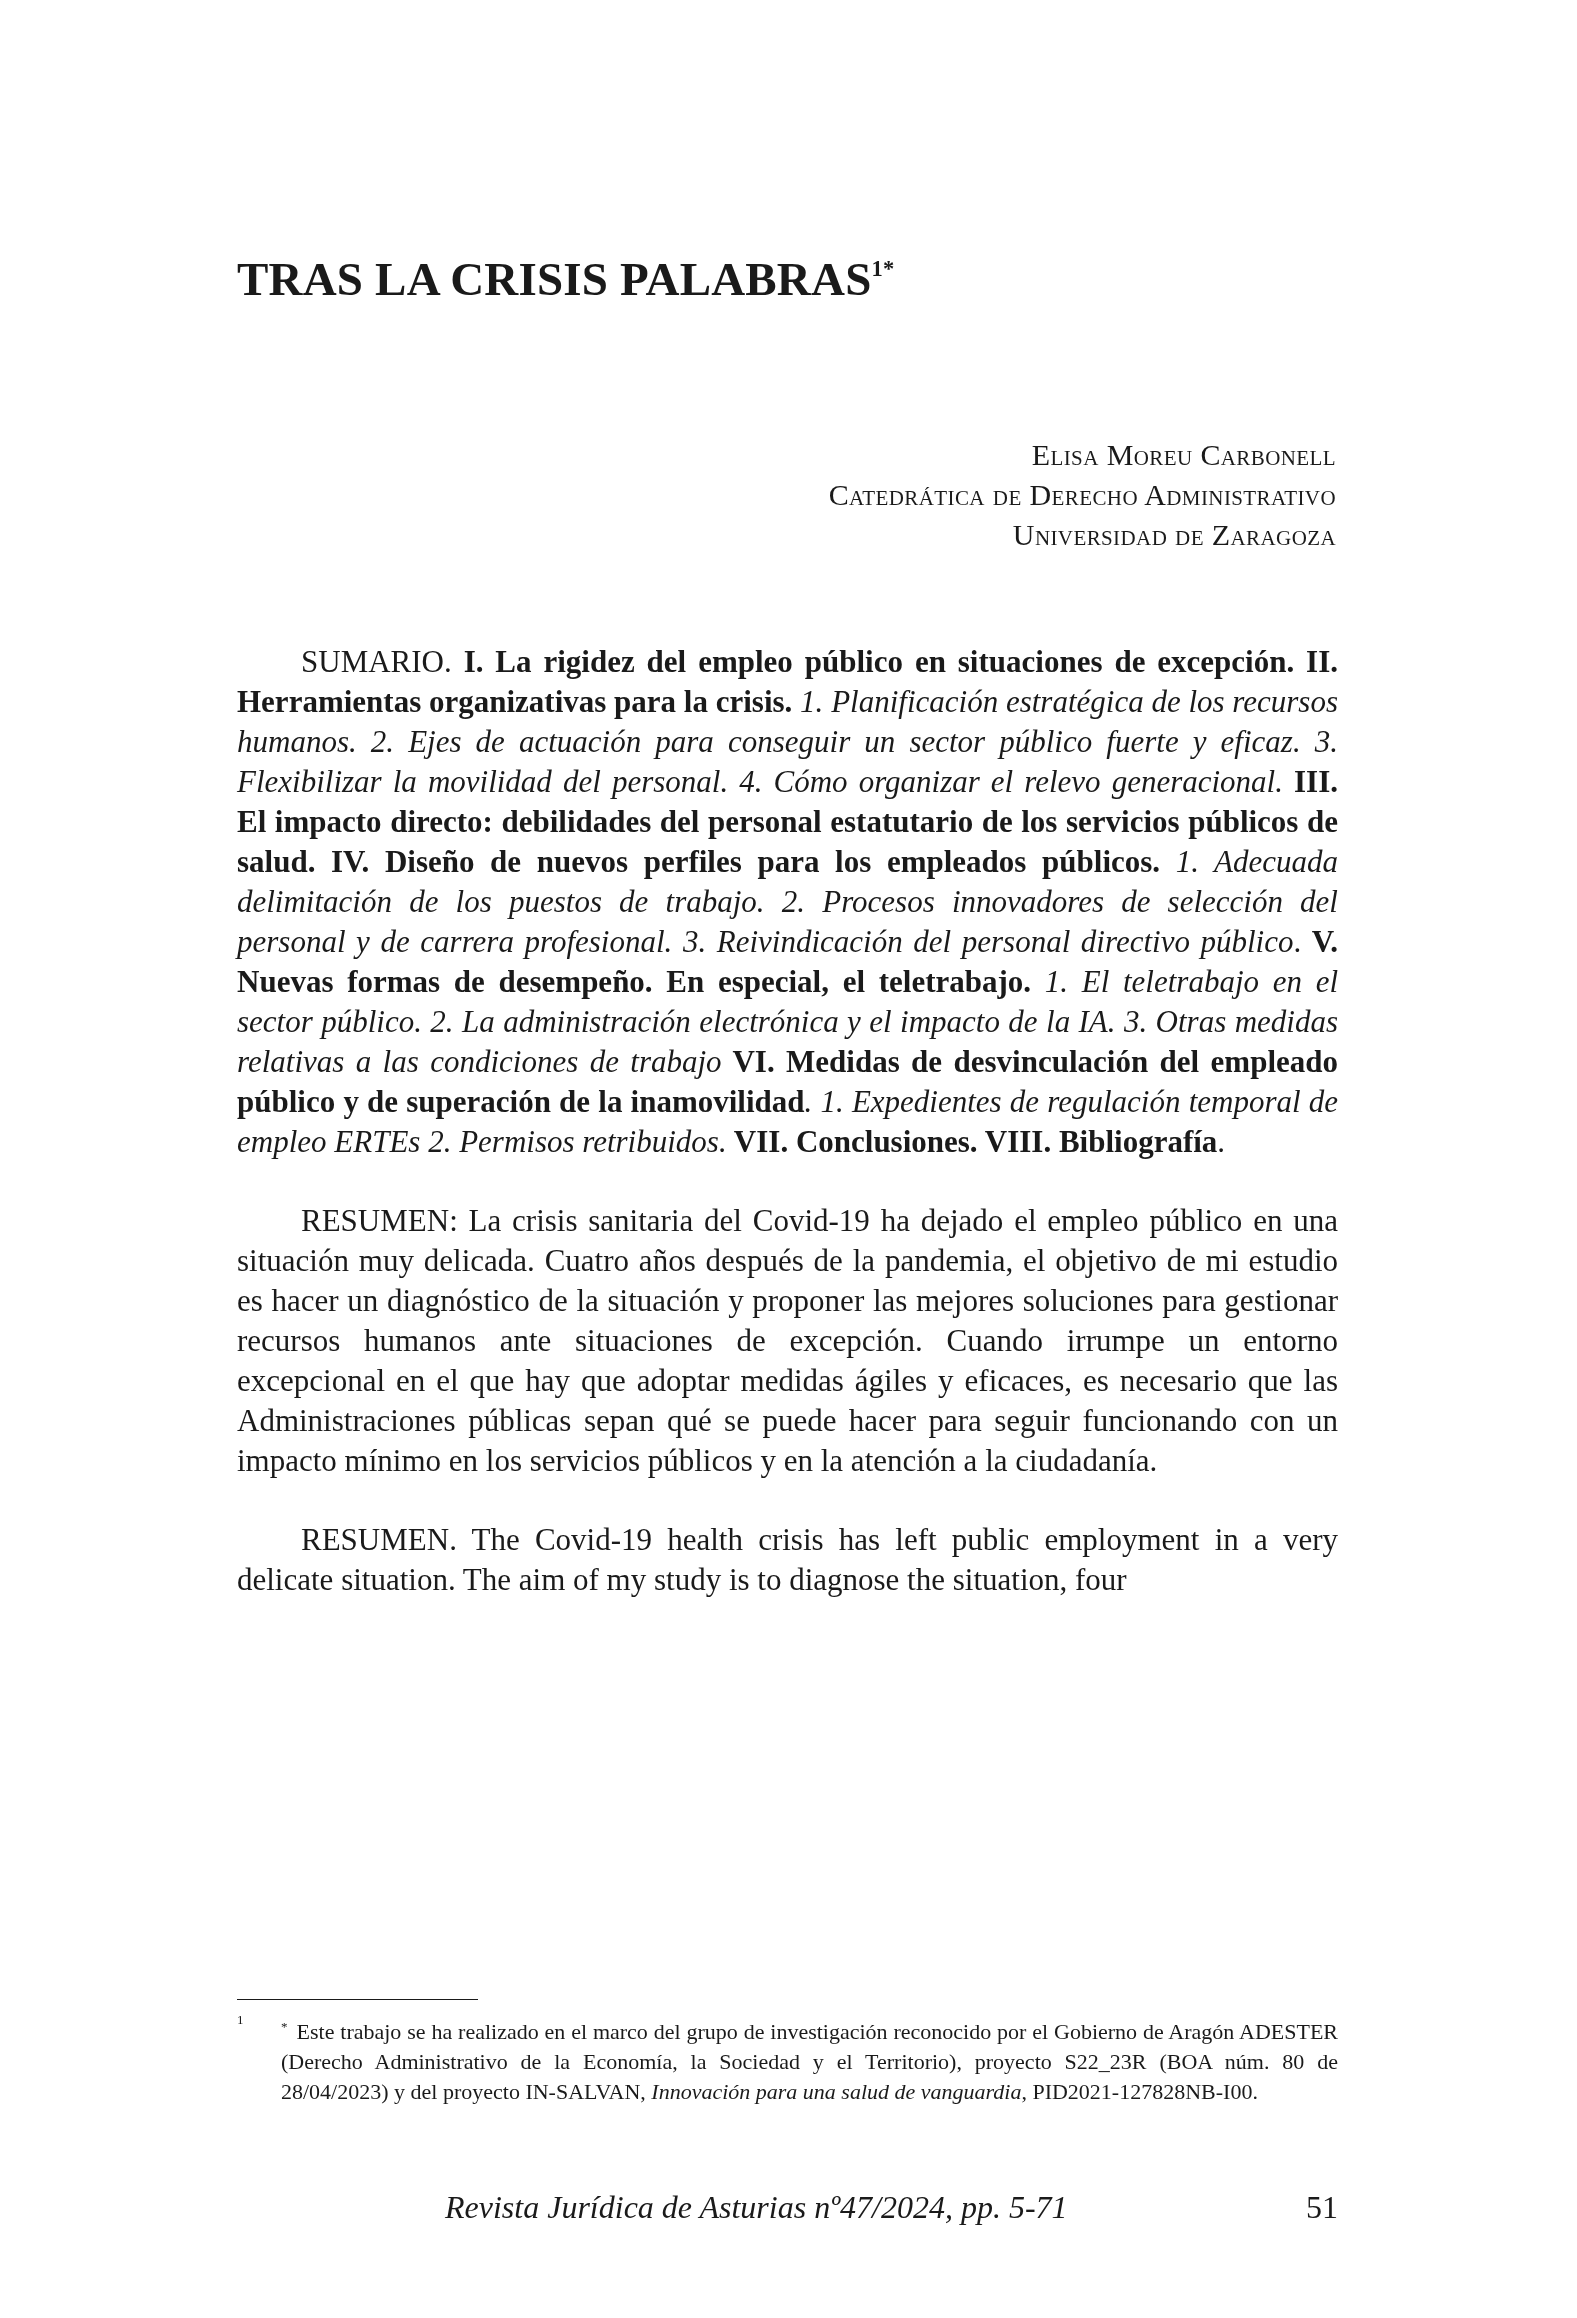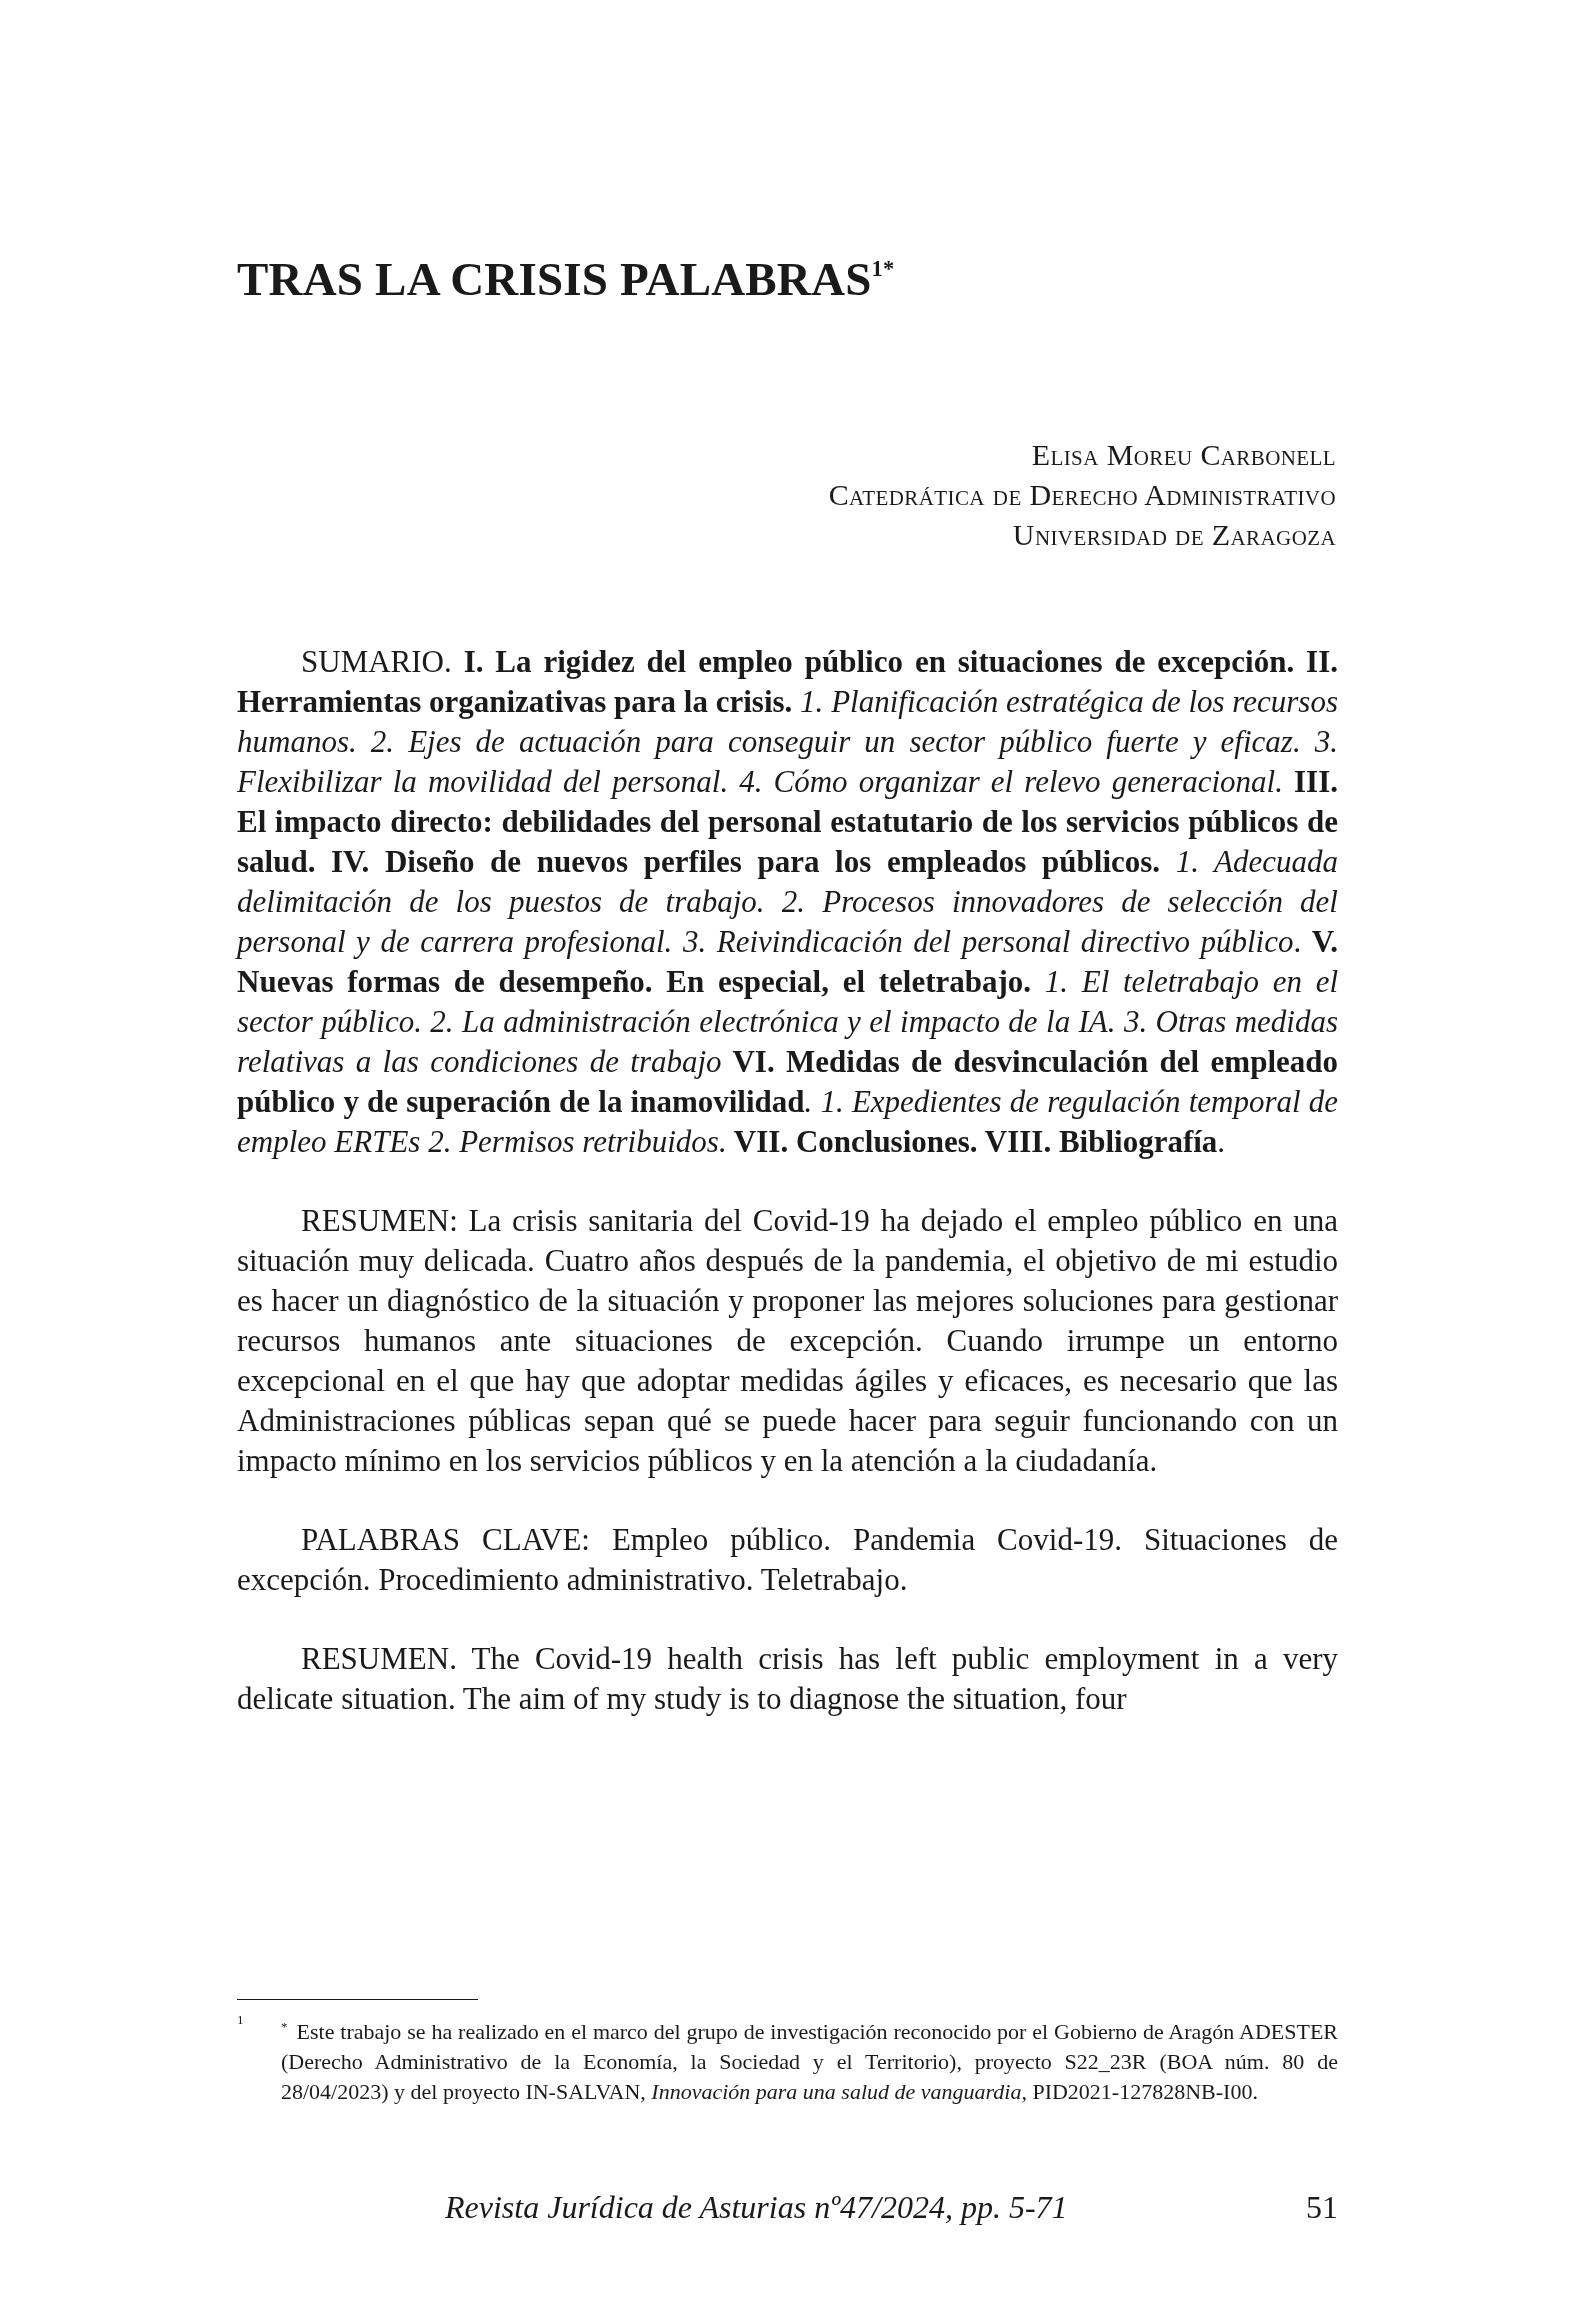--- a/index.html
+++ b/index.html
@@ -37,21 +37,20 @@
   <div>Elisa Moreu Carbonell</div>
   <div>Catedrática de Derecho Administrativo</div>
   <div>Universidad de Zaragoza</div>
 </div>
 
 <div class="body">
   <p class="para"><span>SUMARIO.</span><span id="sumario-segments"><span class="b"> I. La rigidez del empleo público en situaciones de excepción. II. Herramientas organizativas para la crisis.</span><span class="i"> 1. Planificación estratégica de los recursos humanos. 2. Ejes de actuación para conseguir un sector público fuerte y eficaz. 3. Flexibilizar la movilidad del personal. 4. Cómo organizar el relevo generacional.</span><span class="b"> III. El impacto directo: debilidades del personal estatutario de los servicios públicos de salud. IV. Diseño de nuevos perfiles para los empleados públicos.</span><span class="i"> 1. Adecuada delimitación de los puestos de trabajo. 2. Procesos innovadores de selección del personal y de carrera profesional. 3. Reivindicación del personal directivo público</span><span>. </span><span class="b">V. Nuevas formas de desempeño. En especial, el teletrabajo.</span><span class="i"> 1. El teletrabajo en el sector público. 2. La administración electrónica y el impacto de la IA. 3. Otras medidas relativas a las condiciones de trabajo</span><span class="b"> VI. Medidas de desvinculación del empleado público y de superación de la inamovilidad</span><span class="i">. 1. Expedientes de regulación temporal de empleo ERTEs 2. Permisos retribuidos.</span><span class="b"> VII. Conclusiones. VIII. Bibliografía</span><span>.</span></span></p>
 
   <p class="para"><span>RESUMEN:</span><span> La crisis sanitaria del Covid-19 ha dejado el empleo público en una situación muy delicada. Cuatro años después de la pandemia, el objetivo de mi estudio es hacer un diagnóstico de la situación y proponer las mejores soluciones para gestionar recursos humanos ante situaciones de excepción. Cuando irrumpe un entorno excepcional en el que hay que adoptar medidas ágiles y eficaces, es necesario que las Administraciones públicas sepan qué se puede hacer para seguir funcionando con un impacto mínimo en los servicios públicos y en la atención a la ciudadanía.</span></p>
 
-  <p class="para"><span>PALABRAS CLAVE:</span><span> Empleo público. Pandemia Covid-19. Situaciones de excepción. Procedimiento administrativo. Teletrabajo.</span></p>
 
   <p class="para"><span>RESUMEN.</span><span> The Covid-19 health crisis has left public employment in a very delicate situation. The aim of my study is to diagnose the situation, four</span></p>
 </div>
 
 <div class="fn-rule"></div>
 
 <div class="footnote">
   <span class="fn-num">1</span>
   <div class="fn-text"><sup>*</sup><span> Este trabajo se ha realizado en el marco del grupo de investigación reconocido por el Gobierno de Aragón ADESTER (Derecho Administrativo de la Economía, la Sociedad y el Territorio), proyecto S22_23R (BOA núm. 80 de 28/04/2023) y del proyecto IN-SALVAN, </span><span class="i">Innovación para una salud de vanguardia</span><span>, PID2021-127828NB-I00.</span></div>
 </div>

